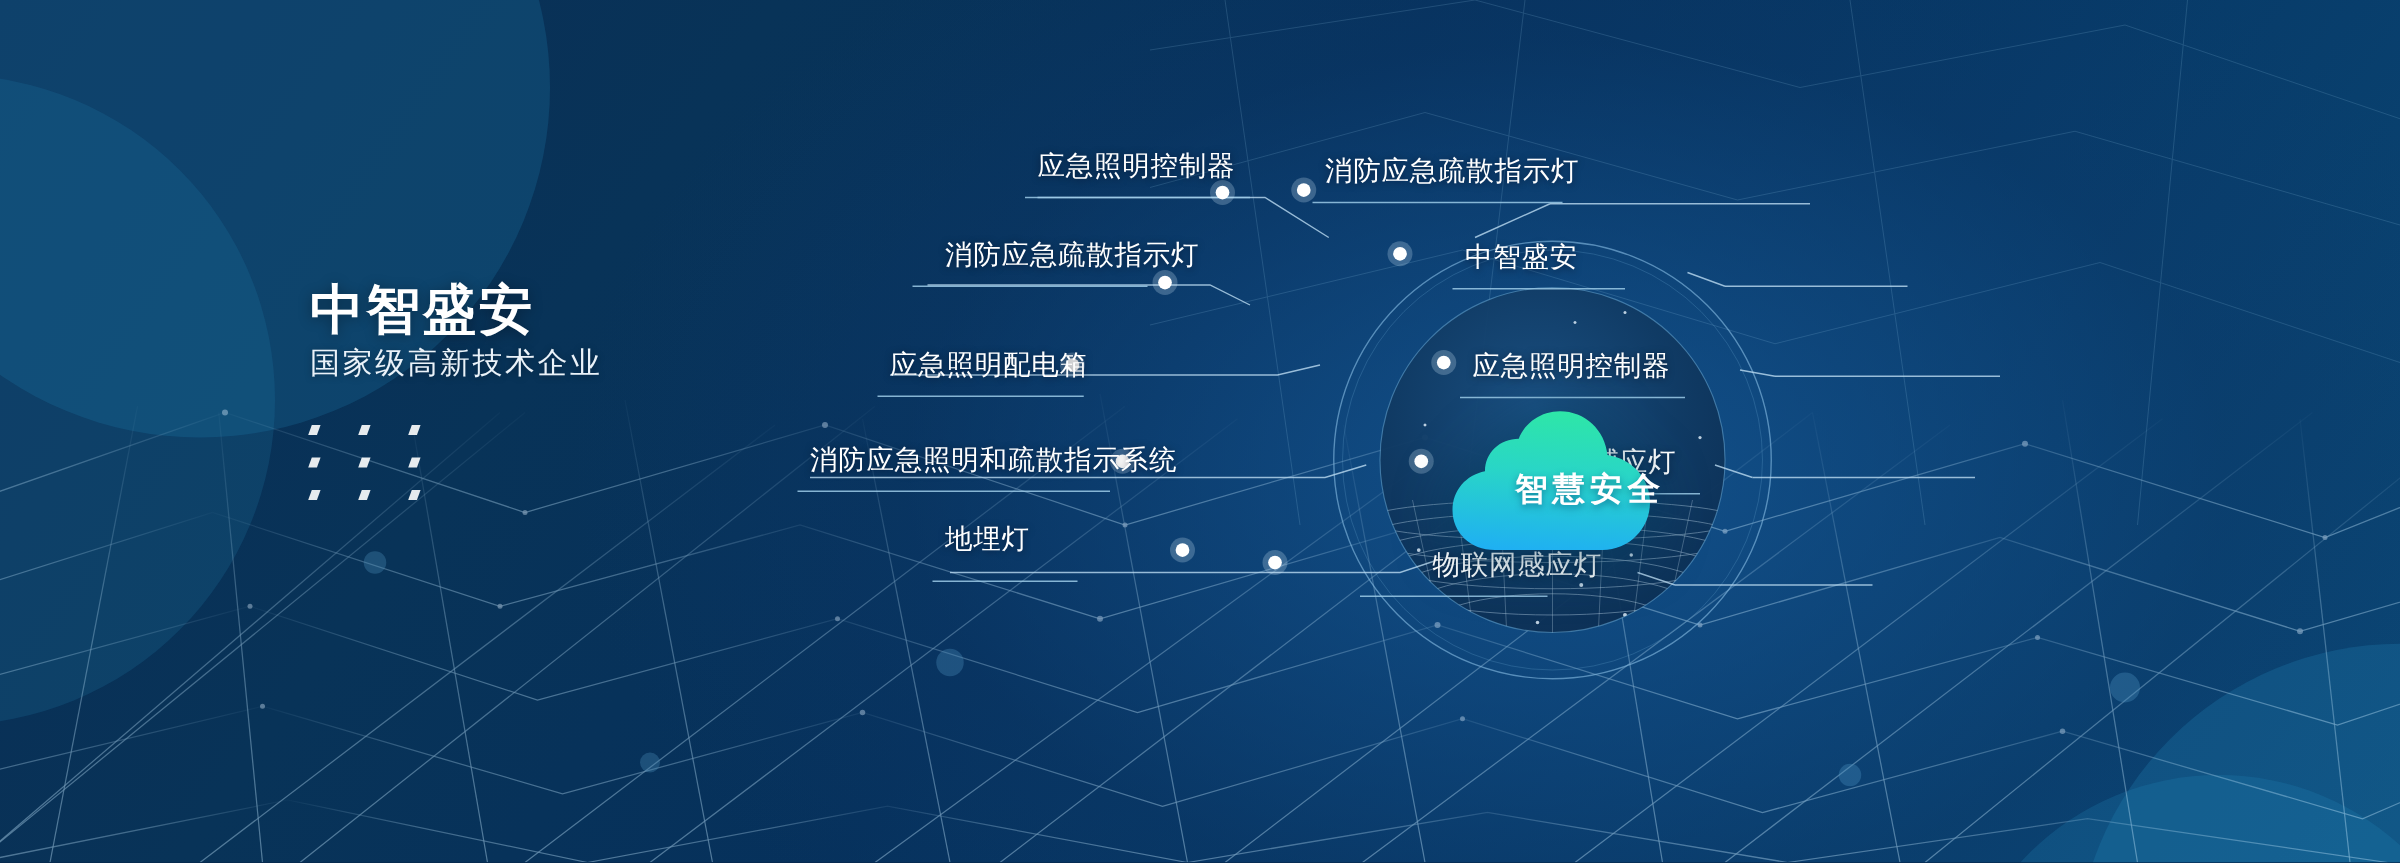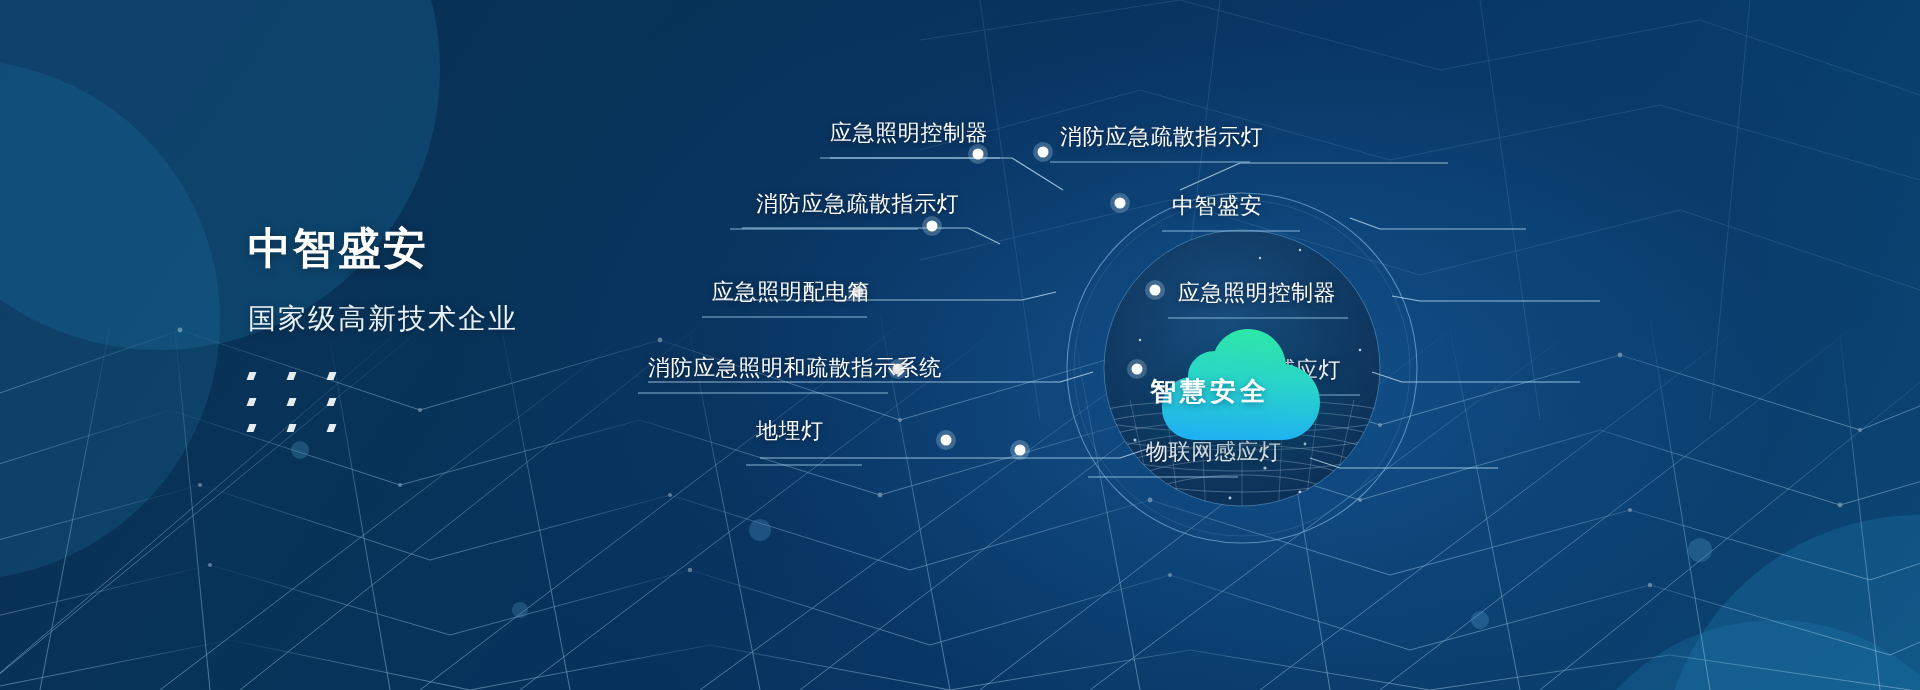--- a/index.html
+++ b/index.html
@@ -76,23 +76,22 @@
     color: #ffffff;
     font-size: 43px;
     font-weight: bold;
     line-height: 1.22;
     letter-spacing: 2px;
     text-shadow: 0 2px 10px rgba(0,0,0,0.35);
     margin: 0;
   }
   .headline .l2 { display: block; white-space: nowrap; }
   .subtitle {
-    margin-top: 26px;
     color: #eaf2f9;
-    font-size: 28px;
+    font-size: 24px;
     letter-spacing: 2px;
     text-shadow: 0 1px 6px rgba(0,0,0,0.35);
   }
   .dot-grid {
     margin-top: 34px;
     width: 96px;
     display: grid;
     grid-template-columns: repeat(3, 1fr);
     grid-row-gap: 18px;
     grid-column-gap: 24px;
@@ -134,21 +133,21 @@
   }
   .cloud {
     position: absolute;
     inset: 0;
     filter: drop-shadow(0 6px 22px rgba(0,60,90,0.55));
   }
   .cloud-text {
     position: absolute;
     left: 0; right: 0;
     top: 56px;
-    text-align: left;
+    text-align: right;
     color: #ffffff;
     font-size: 26px;
     font-weight: bold;
     letter-spacing: 4px;
     text-shadow: 0 2px 6px rgba(0,70,110,0.55);
   }
 </style>
 </head>
 <body>
 

